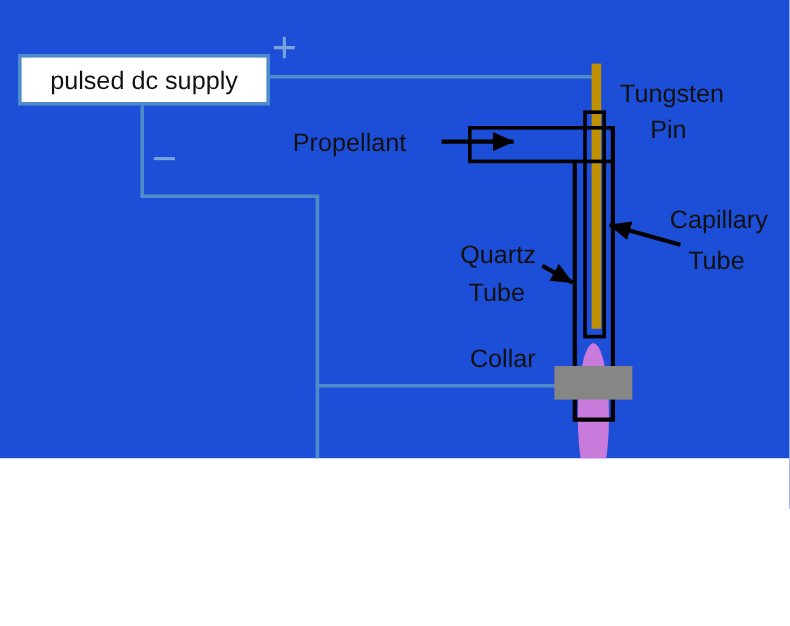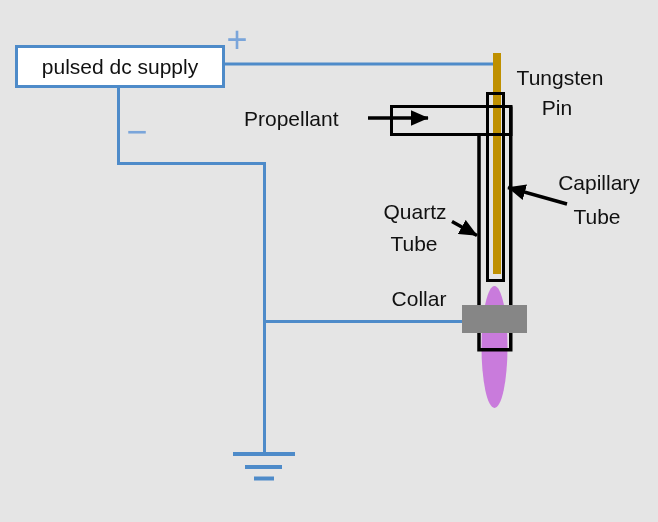--- a/index.html
+++ b/index.html
@@ -3,22 +3,22 @@
 <meta charset="utf-8">
 <style>
   html, body {
     margin: 0;
     padding: 0;
     background: #ffffff;
   }
   .screen {
     position: relative;
     width: 658px;
-    height: 522px;
-    background: #e5e5e5;
+    height: 382px;
+    background: #1d4ed8;
     overflow: hidden;
     font-family: "Liberation Sans", sans-serif;
   }
   svg text {
     font-family: "Liberation Sans", sans-serif;
     fill: #111111;
   }
   text.label { font-size: 21px; }
   text.supply-text { font-size: 21px; }
   text.polarity { font-size: 36px; fill: #7AA5DA; }

